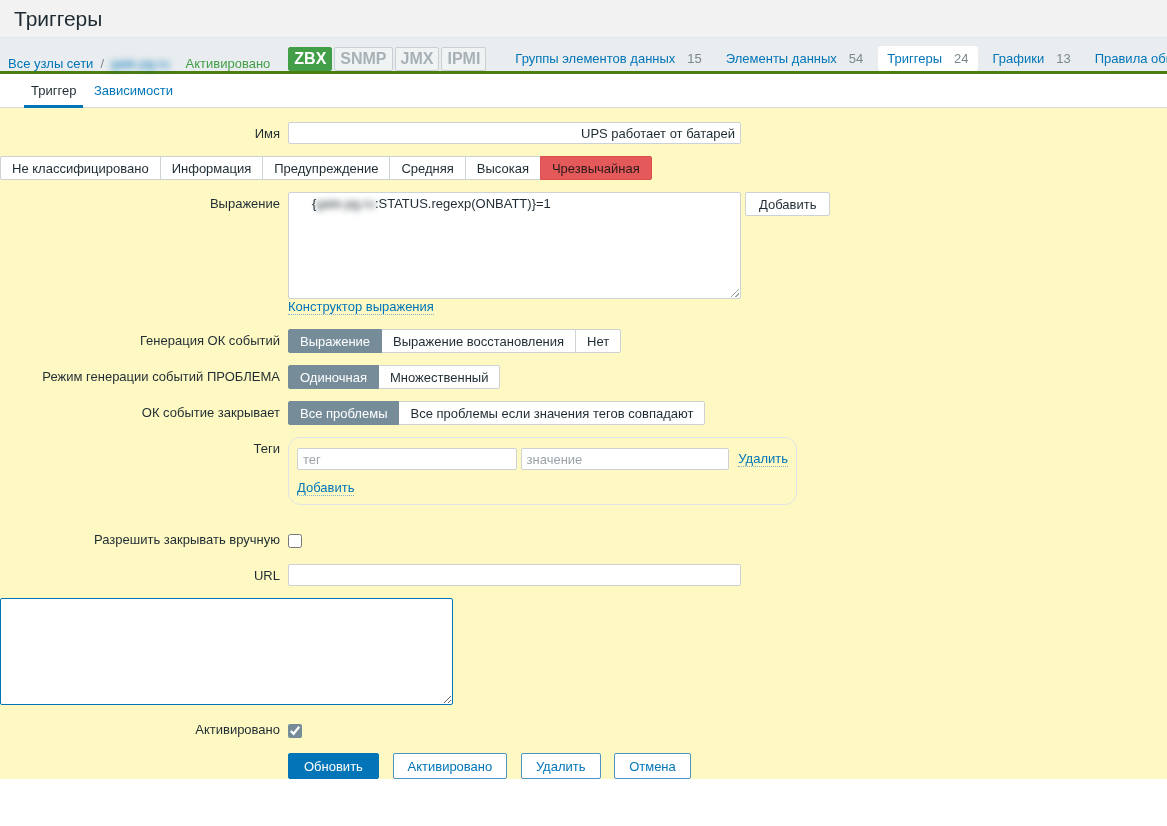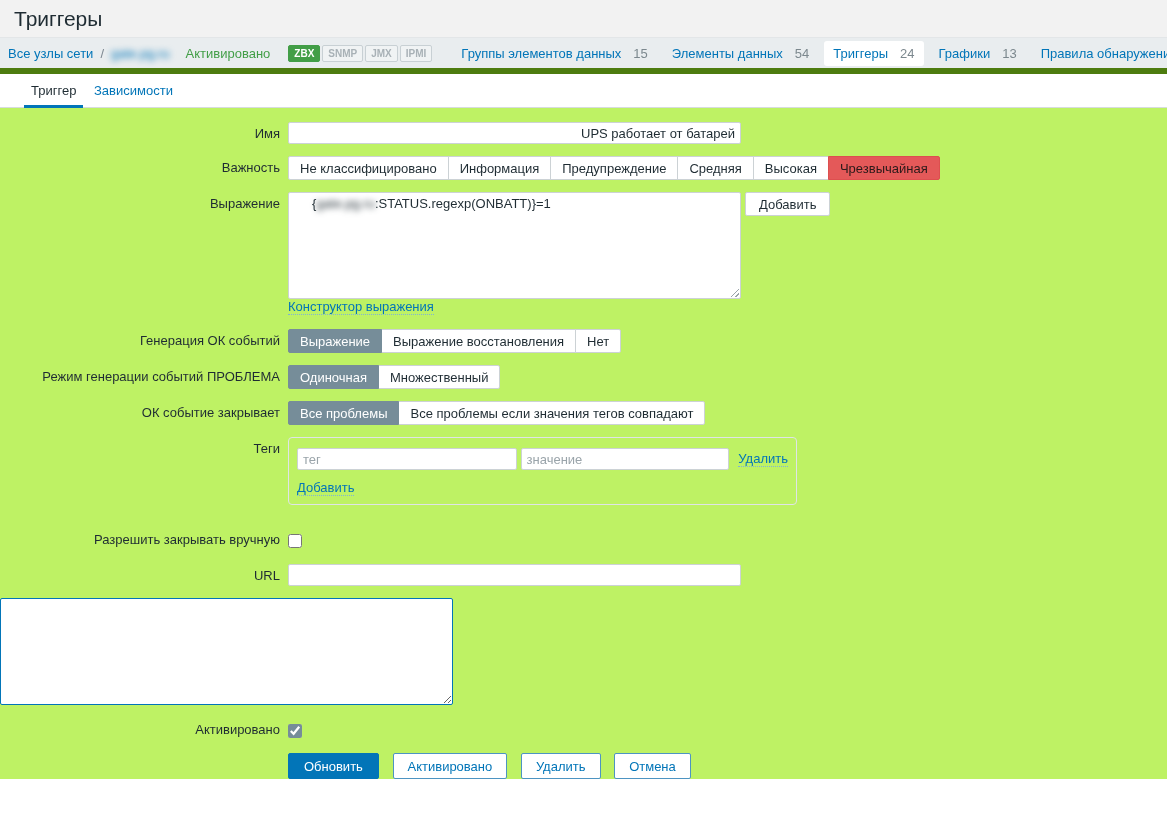--- a/index.html
+++ b/index.html
@@ -10,45 +10,45 @@
     font-size: 13px; color: #1f2c33; overflow: hidden;
   }
   a { text-decoration: none; color: #0275b8; cursor: pointer; }
 
   
   .title-bar { background: #f2f2f2; padding: 7px 14px 6px; border-bottom: 1px solid #e3e6e8; }
   .title-bar h1 { font-size: 21px; font-weight: 400; color: #1f2c33; }
 
   .nav-bar {
     background: #e9edef; height: 36px; padding: 0 8px;
-    display: flex; align-items: center; white-space: nowrap;
-    border-bottom: 6px solid #4d7c0f;
+    display: flex; align-items: flex-end; white-space: nowrap;
+    border-bottom: 3px solid #4d7c0f;
   }
   .crumb-sep { color: #7c8790; margin: 0 7px; }
   .blurred { filter: blur(3px); }
   .host-status { color: #429e47; margin-left: 16px; }
   .iface-group { display: flex; margin-left: 16px; }
   .iface {
-    font-size: 10px; font-weight: 700; padding: 2px 5px;
+    font-size: 16px; font-weight: 700; padding: 2px 5px;
     border: 1px solid transparent; border-radius: 2px; margin-left: 2px;
   }
   .iface.on { background: #429e47; color: #fff; border-color: #429e47; }
   .iface.off { background: rgba(255,255,255,.35); color: #a8b1b6; border-color: #c8d0d4; }
   .nav-tabs { display: flex; margin-left: 14px; }
   .nav-tab { color: #0275b8; padding: 5px 9px; margin-left: 6px; border-radius: 3px; cursor: pointer; }
   .nav-tab .cnt { color: #7c888e; margin-left: 12px; }
   .nav-tab.active { background: #fff; }
 
   
   .form-tabs { padding-left: 24px; border-bottom: 1px solid #d7dbde; background: #fff; }
   .form-tab { display: inline-block; padding: 9px 7px 7px; cursor: pointer; color: #0275b8; }
   .form-tab.active { color: #1f2c33; border-bottom: 3px solid #0275b8; margin-bottom: -1px; }
 
   
-  .form-body { padding: 14px 0 0; background: #bef264; }
+  .form-body { padding: 14px 0 0; background: #fef9c3; }
   .form-row { display: flex; margin-bottom: 12px; align-items: flex-start; }
   .form-label { width: 288px; flex: 0 0 288px; text-align: right; padding: 4px 8px 0 0; color: #1f2c33; }
   .form-label.cb-label { padding-top: 1px; }
 
   input[type="text"] {
     height: 22px; border: 1px solid #ccd2d5; border-radius: 2px;
     padding: 0 5px; font: 13px "Liberation Sans", sans-serif; color: #1f2c33; background: #fff;
   }
   .w-main { width: 453px; text-align: right; }
   input::placeholder { color: #9aa4aa; opacity: 1; }
@@ -77,21 +77,21 @@
   }
   .btn-grey {
     height: 24px; padding: 0 13px; margin-left: 4px; background: #fff;
     border: 1px solid #ccd2d5; border-radius: 2px; font: 13px "Liberation Sans", sans-serif;
     color: #1f2c33; cursor: pointer;
   }
   .link-dotted { border-bottom: 1px dotted #7fb4d4; }
   .sub-link-row { margin: -8px 0 14px; }
 
   
-  .tags-box { width: 509px; border: 1px solid #dfe4e7; border-radius: 4px; padding: 10px 8px 9px; }
+  .tags-box { width: 509px; border: 1px solid #dfe4e7; border-radius: 12px; padding: 10px 8px 9px; }
   .tags-row { display: flex; align-items: center; }
   .tag-input { width: 224px; }
   .tagval-input { width: 213px; margin-left: 4px; }
   .tags-row a { margin-left: 9px; }
   .tags-add { margin-top: 10px; }
 
   input[type="checkbox"] { width: 14px; height: 14px; margin-top: 3px; accent-color: #768d99; }
 
   textarea.desc {
     width: 453px; height: 107px; border: 1px solid #0275b8; border-radius: 2px;
@@ -138,21 +138,20 @@
 </div>
 
 <div class="form-body">
 
   <div class="form-row">
     <div class="form-label">Имя</div>
     <input type="text" class="w-main" value="UPS работает от батарей" style="">
   </div>
 
   <div class="form-row">
-    <div class="form-label">Важность</div>
     <div class="seg">
       <button class="seg-btn">Не классифицировано</button>
       <button class="seg-btn">Информация</button>
       <button class="seg-btn">Предупреждение</button>
       <button class="seg-btn">Средняя</button>
       <button class="seg-btn">Высокая</button>
       <button class="seg-btn sel-red">Чрезвычайная</button>
     </div>
   </div>
 

